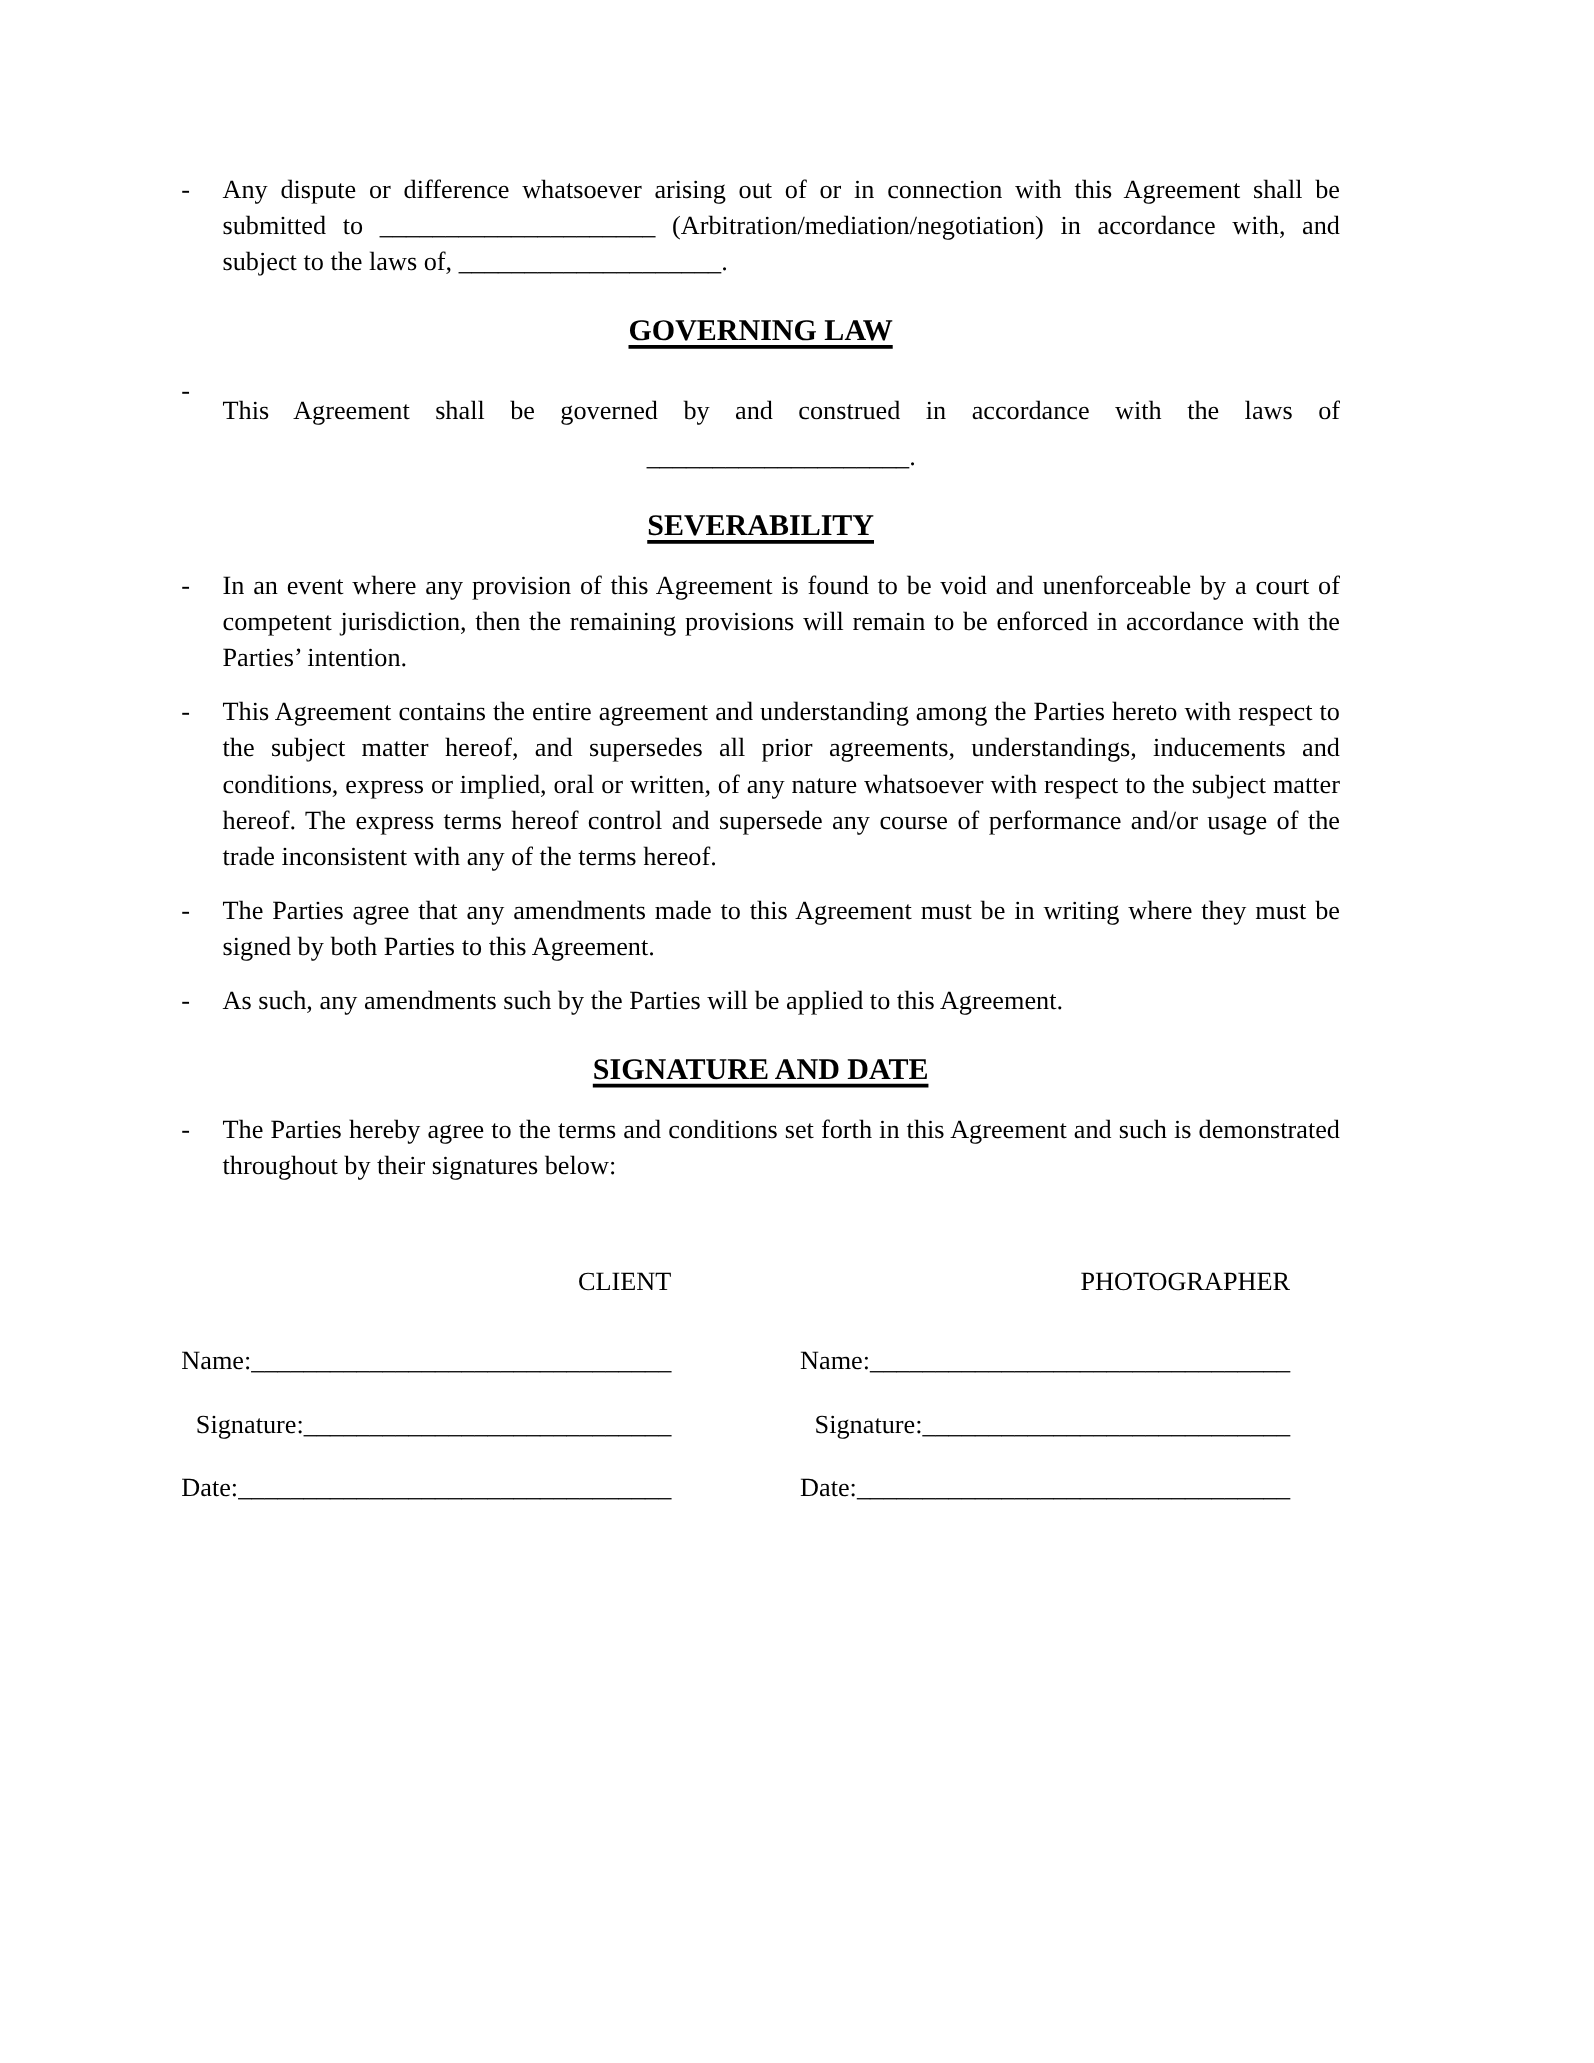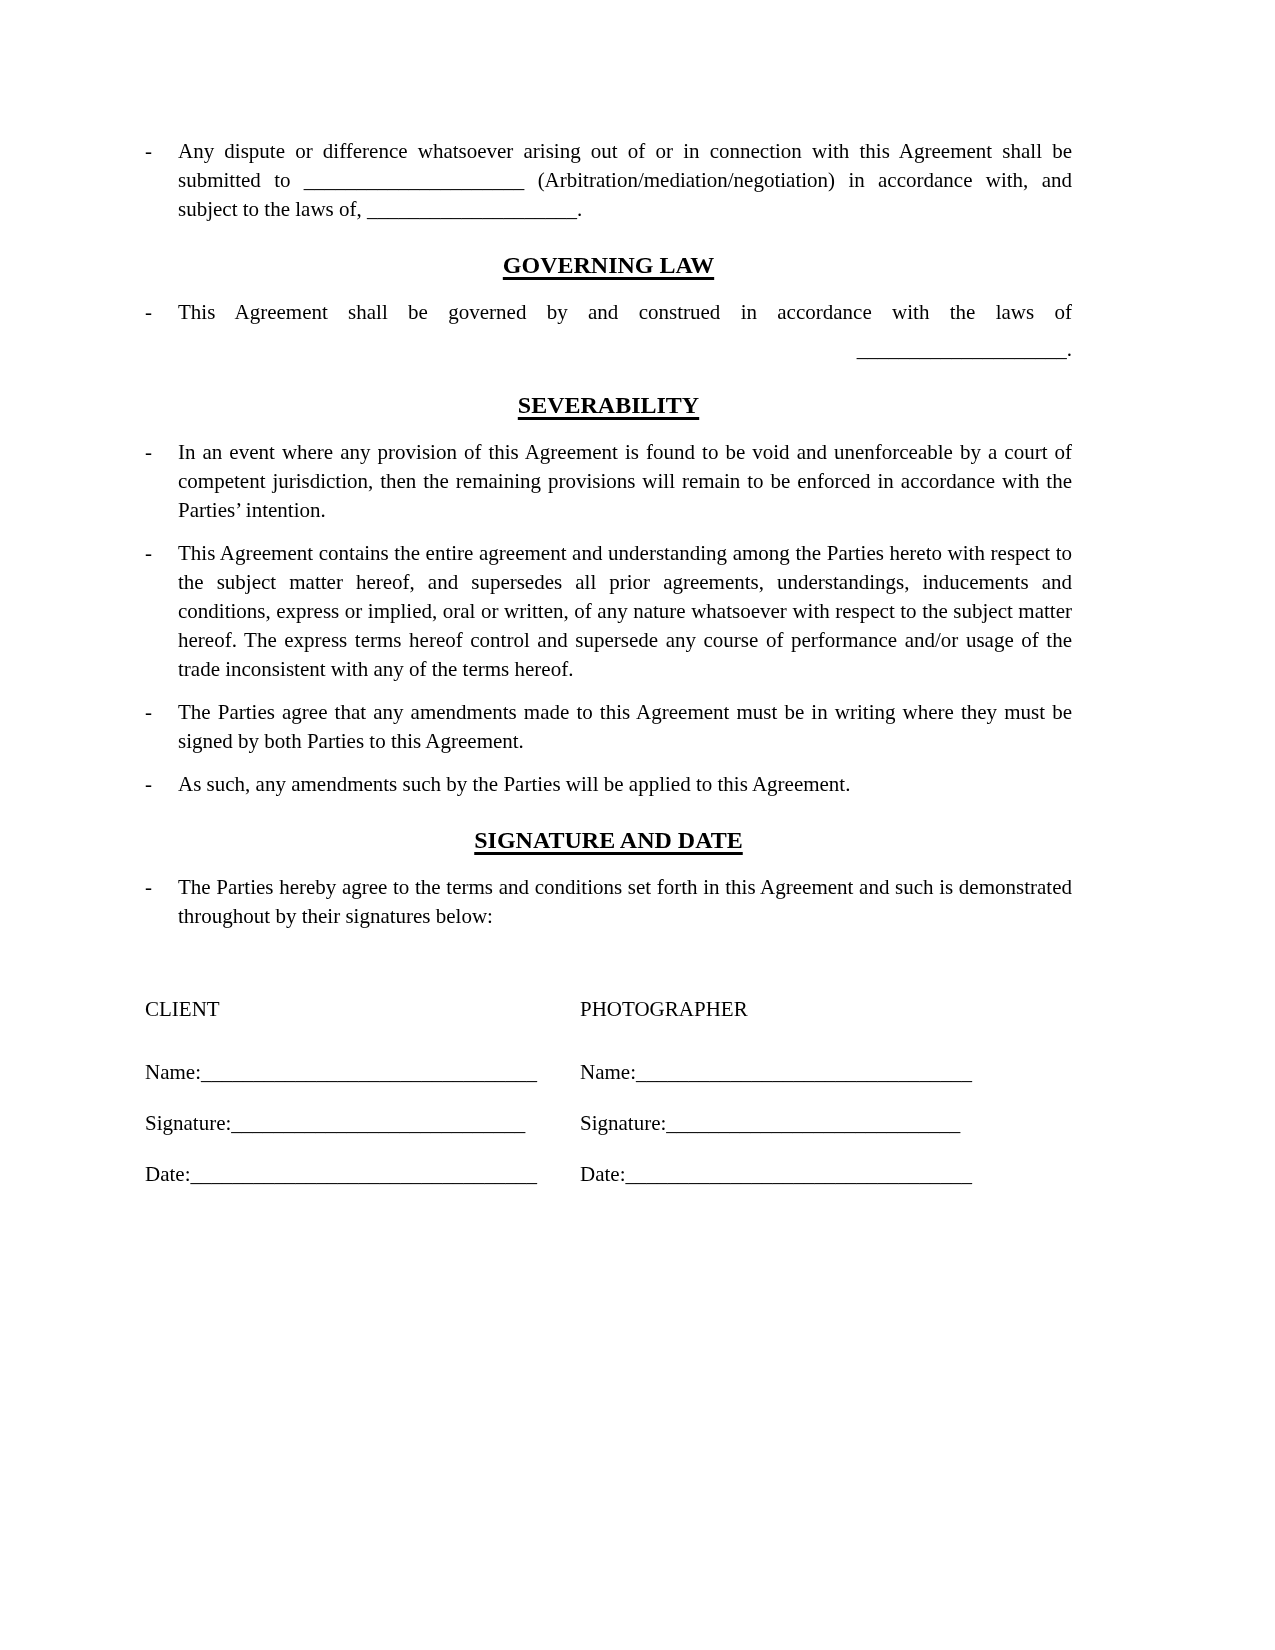--- a/index.html
+++ b/index.html
@@ -39,29 +39,31 @@
   .bullet-dash {
     flex: 0 0 33px;
     width: 33px;
   }
   .bullet-text {
     flex: 1 1 auto;
     text-align: justify;
   }
   .force-justify {
     text-align-last: justify;
+    margin-top: 16px;
   }
   .continuation {
     margin-top: 8px;
-    text-align: right;
+    text-align: center;
   }
   .sig-block {
     display: flex;
-    gap: 43px;
+    gap: 103px;
     margin-top: 64px;
+    text-align: right;
   }
   .sig-col {
     width: 392px;
     flex: 0 0 392px;
   }
   .sig-title {
     margin: 0;
   }
   .sig-row {
     margin-top: 22px;

